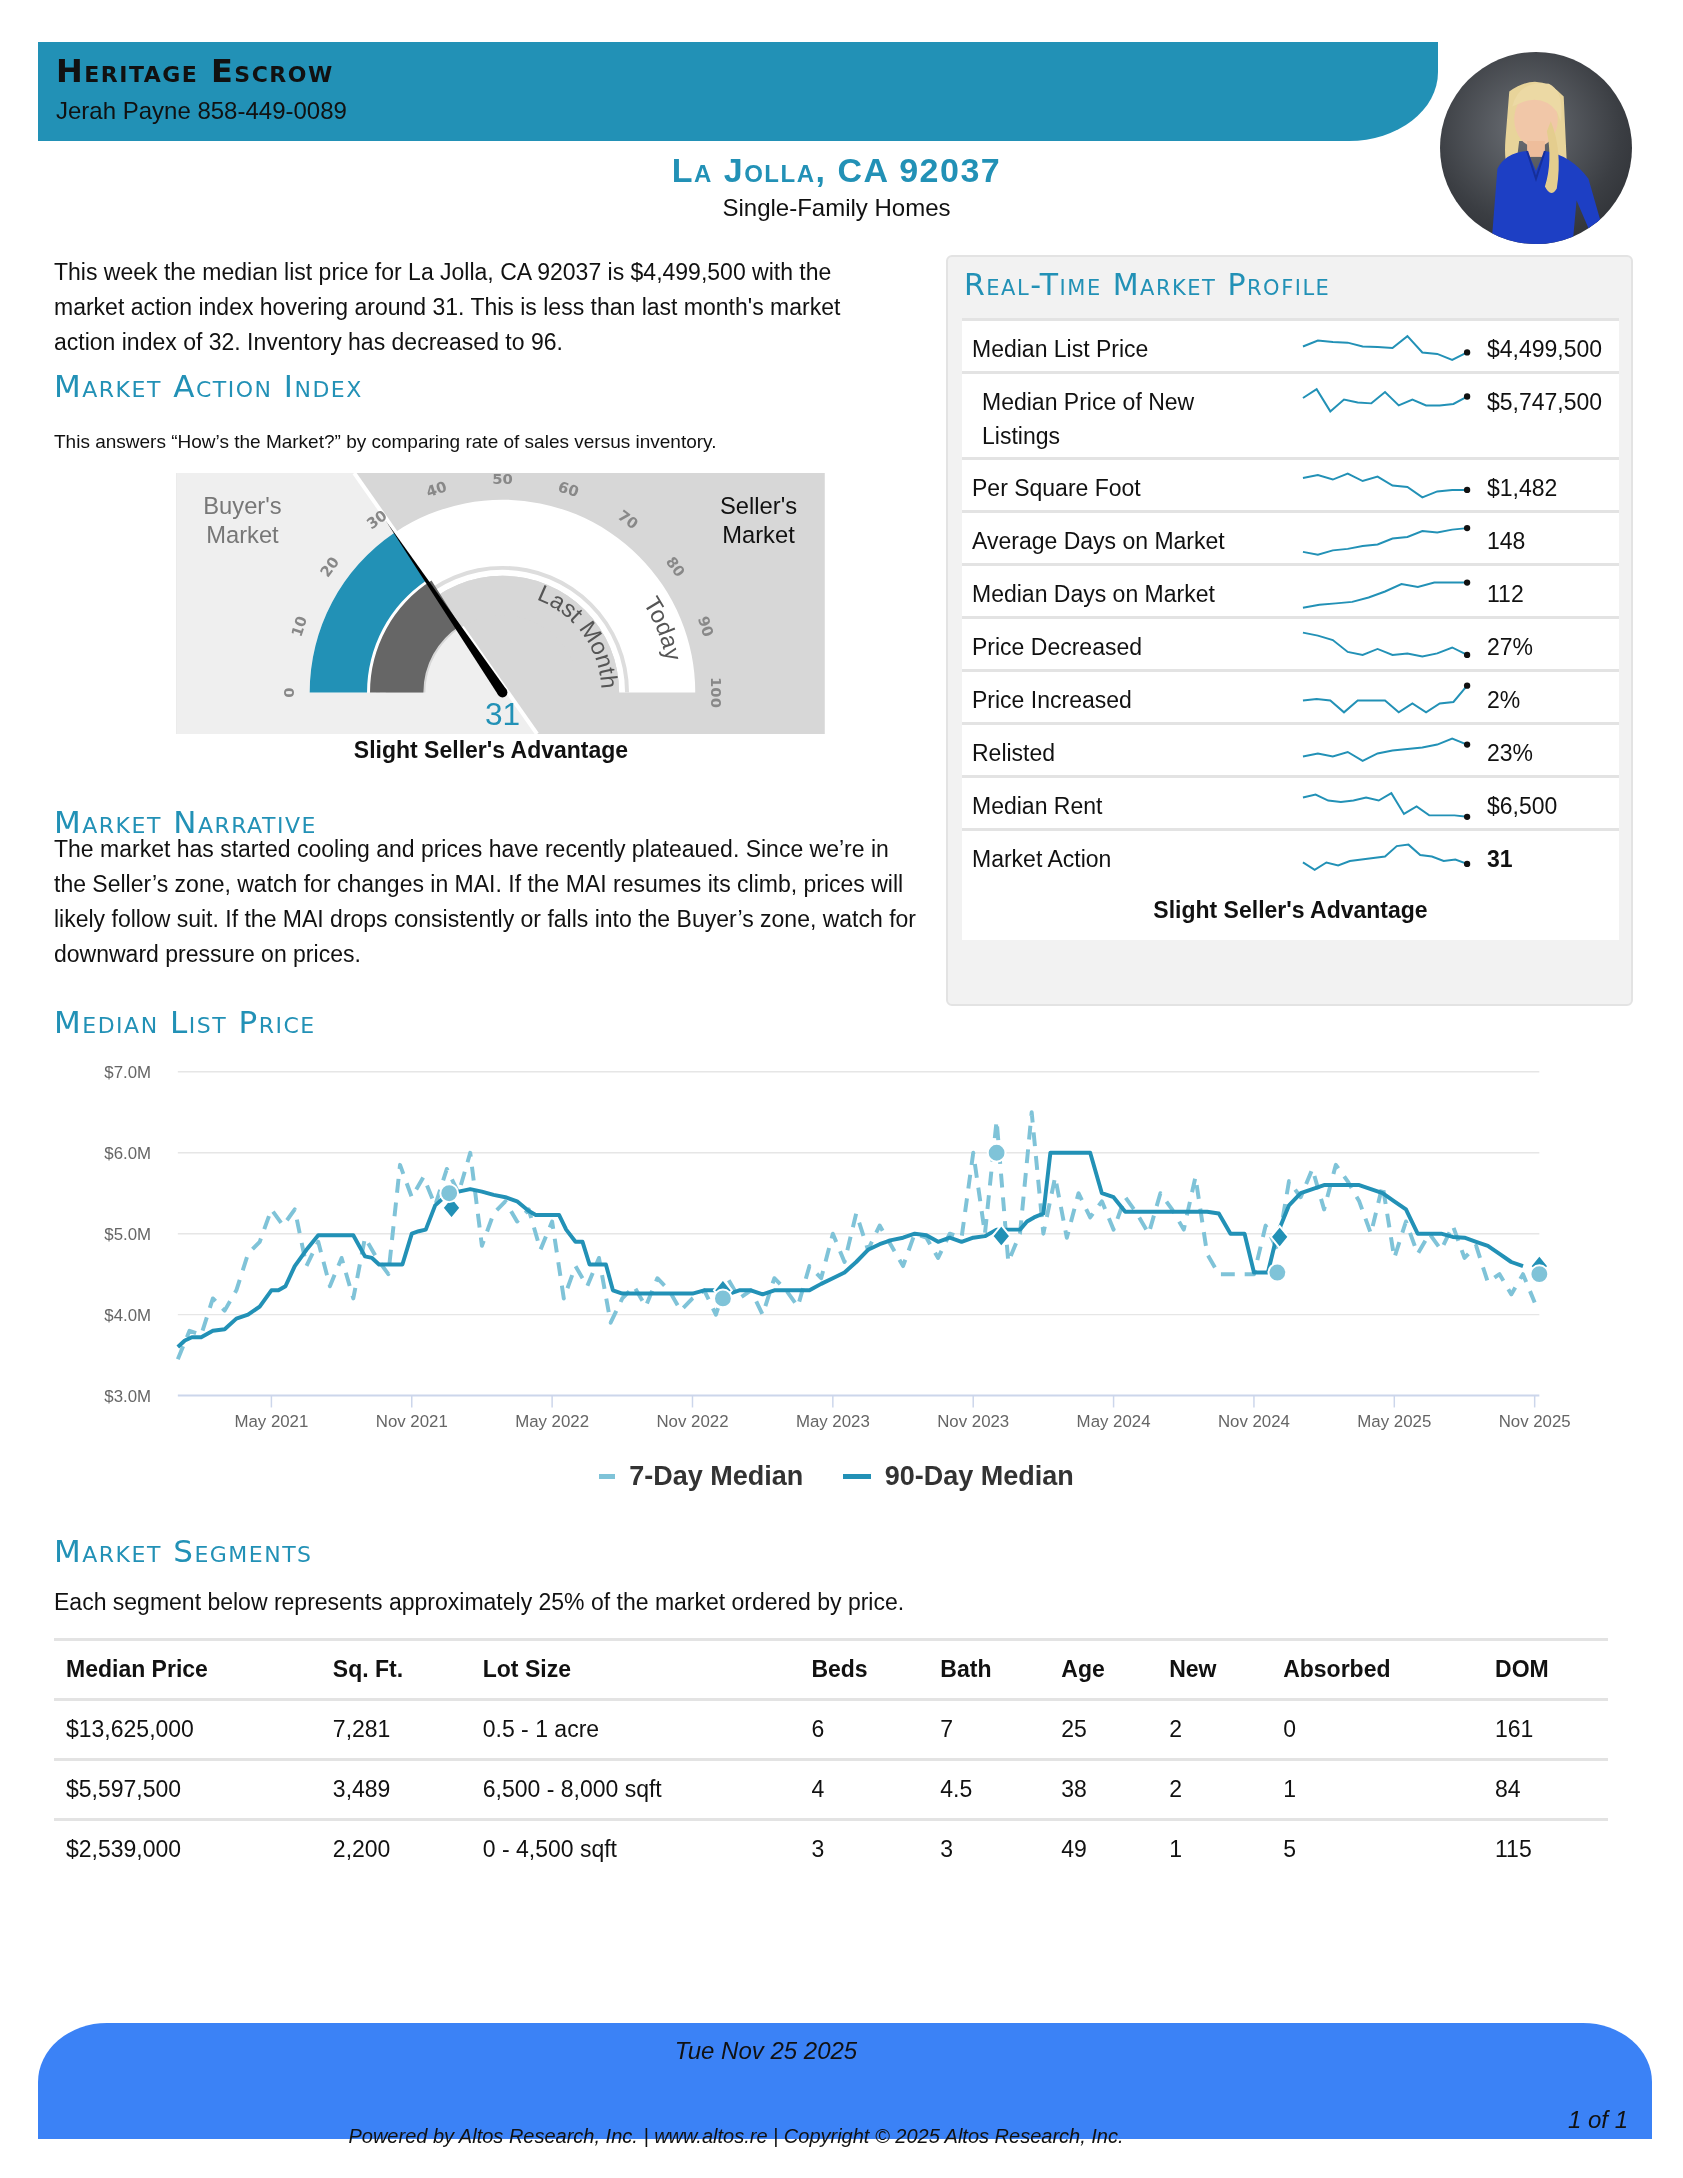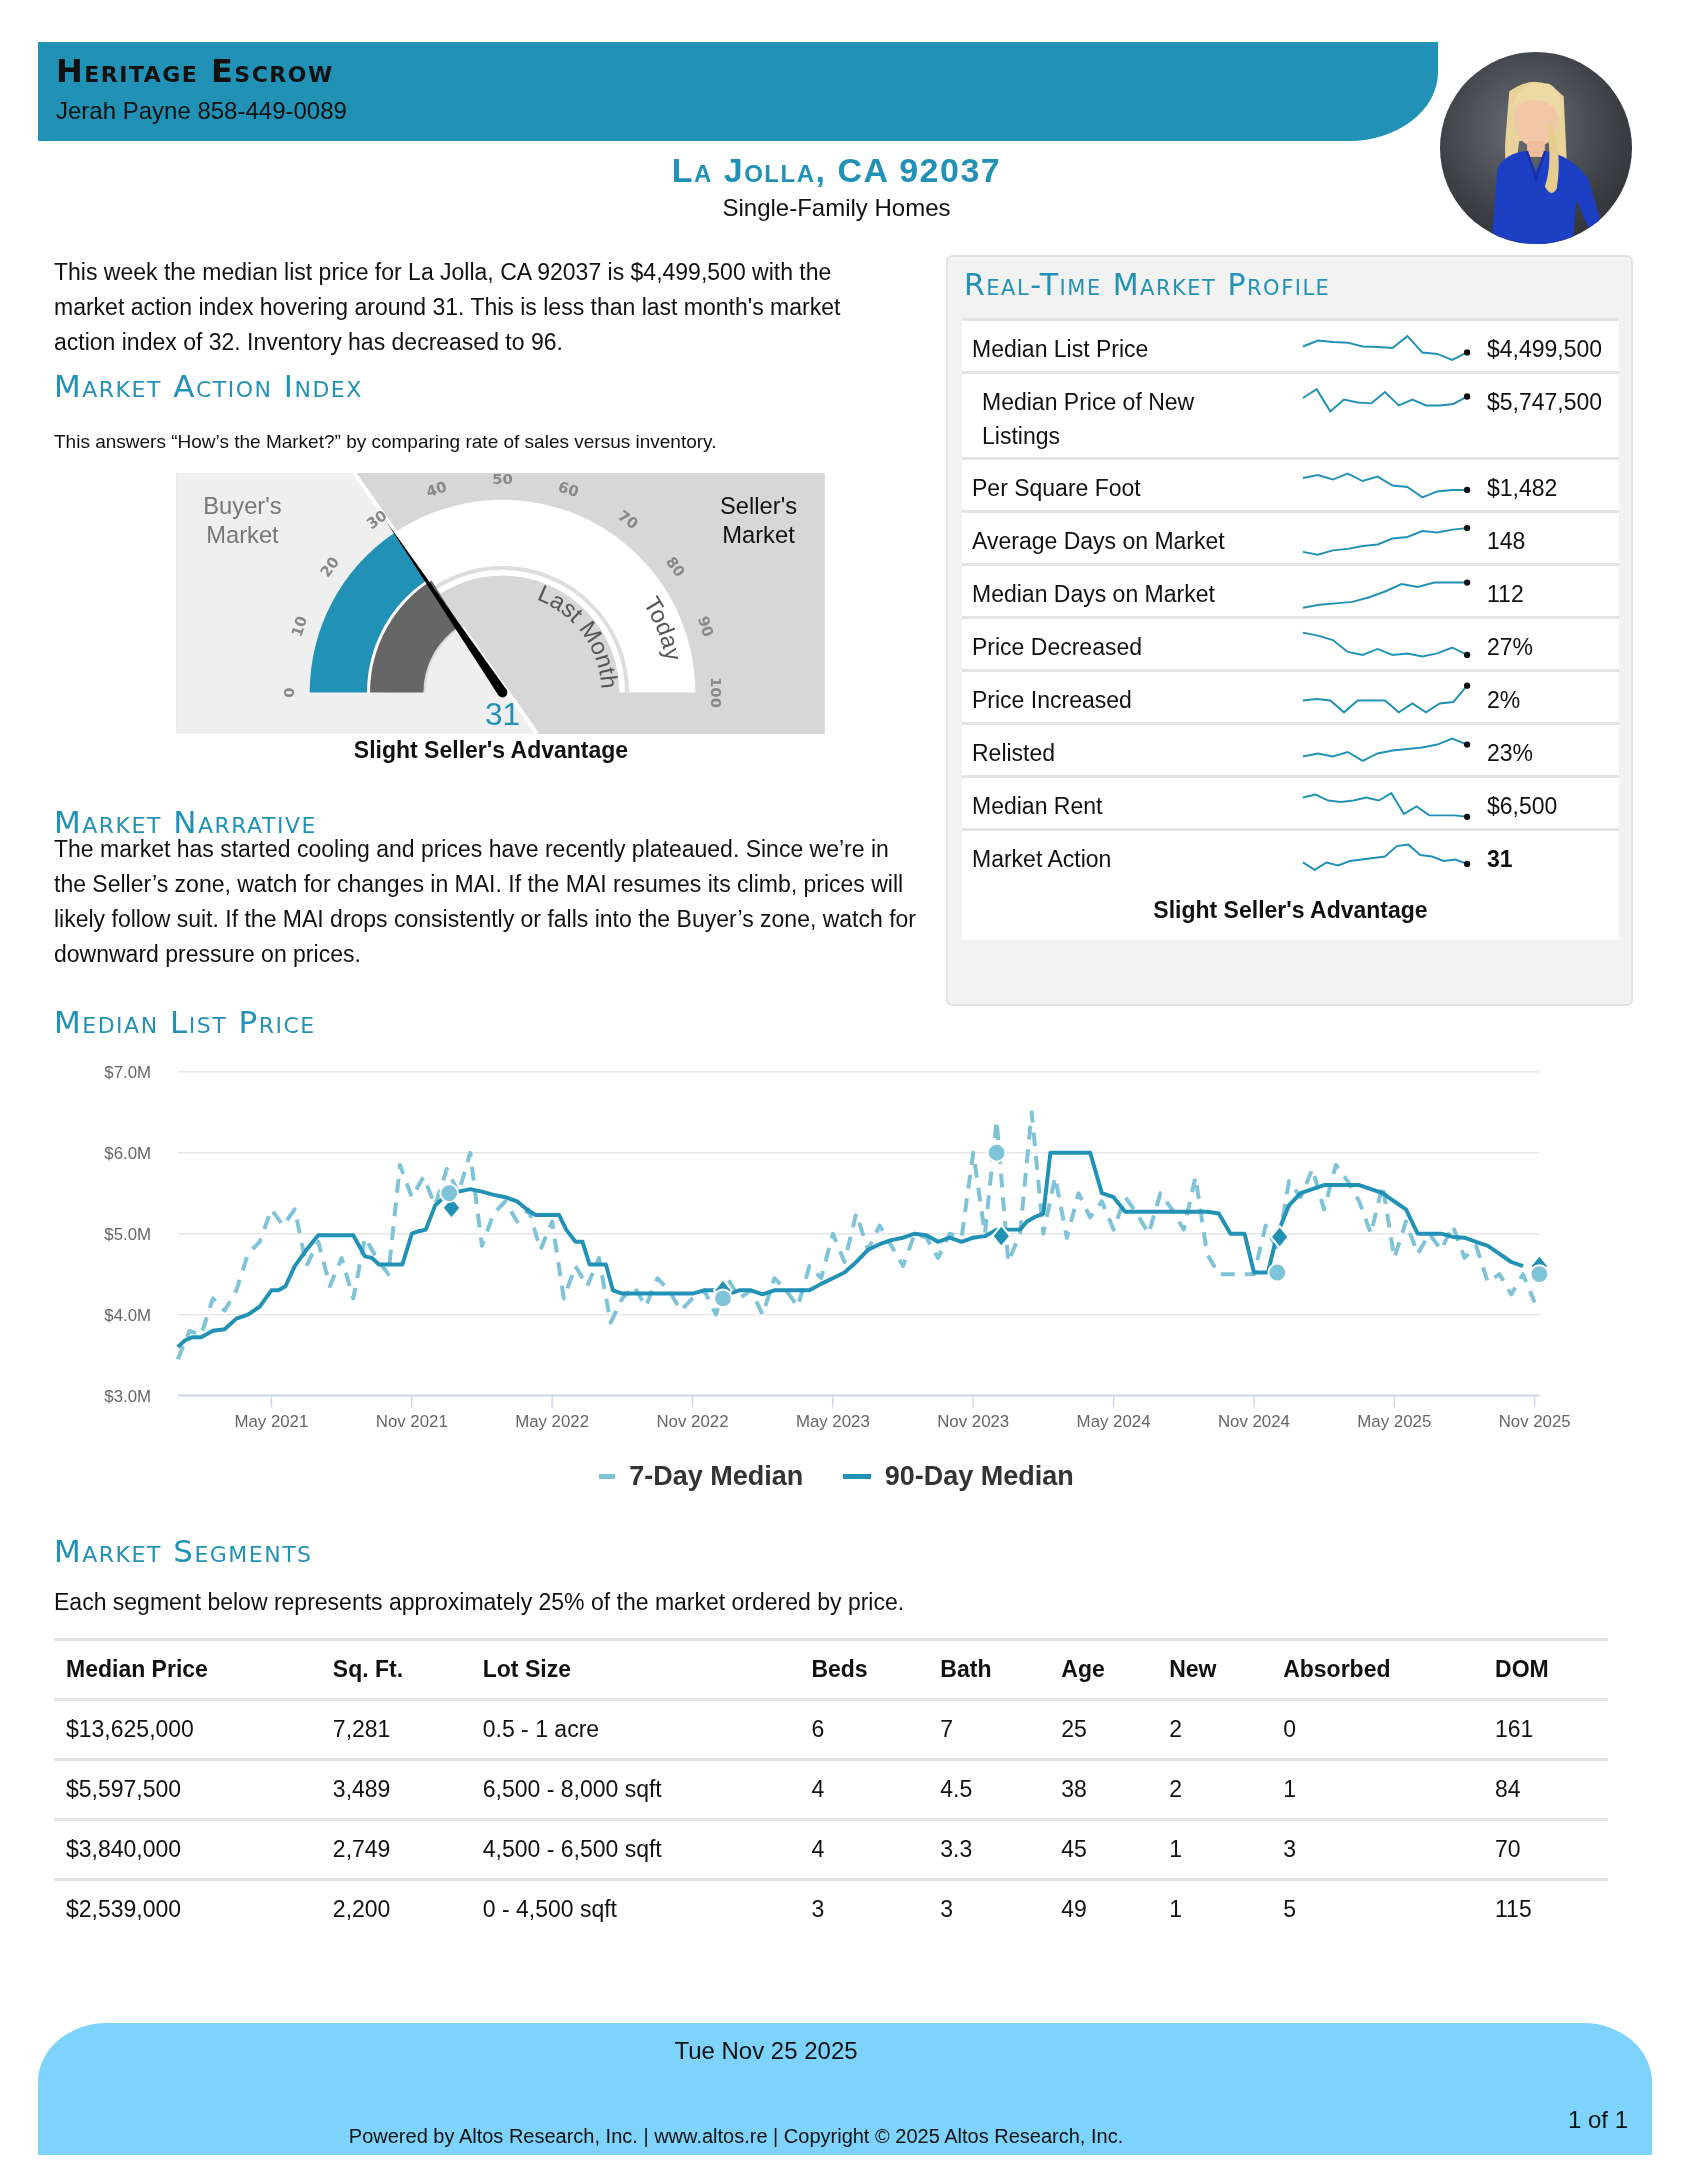--- a/index.html
+++ b/index.html
@@ -45,21 +45,21 @@
   .leg-item { display:inline-flex; align-items:center; margin:0 16px; }
   .leg-swatch { display:inline-block; height:5px; margin-right:14px; }
 
   #seg-h { left:54px; top:1533px; }
   #seg-desc { left:54px; top:1589px; font-size:23px; }
   #seg-table { left:54px; top:1638px; width:1554px; border-collapse:collapse; font-size:23px; }
   #seg-table th { text-align:left; font-weight:bold; padding:0 12px; height:57px; border-top:3px solid #e3e3e3; border-bottom:3px solid #e3e3e3; }
   #seg-table td { text-align:left; padding:0 12px; height:57px; border-bottom:3px solid #e3e3e3; }
   #seg-table tr:last-child td { border-bottom:none; }
 
-  #footer { left:38px; top:2023px; width:1614px; height:132px; background:#7dd3fc; border-radius:69px 69px 0 0 / 59px 59px 0 0; }
+  #footer { left:38px; top:2023px; width:1614px; height:116px; background:#3b82f6; border-radius:69px 69px 0 0 / 59px 59px 0 0;font-style:italic; }
   #footer-date { left:0; width:100%; top:14px; text-align:center; font-size:24px; color:#111; padding-right:158px; box-sizing:border-box; }
   #footer-powered { left:0; width:100%; top:86px; text-align:center; font-size:20px; color:#111; padding-right:218px; box-sizing:border-box;margin-top:16px; }
   #footer-page { right:24px; top:83px; font-size:24px; color:#111; }
 </style>
 </head>
 <body>
 
 <div id="header-bar" class="abs">
   <div id="company" class="abs">Heritage Escrow</div>
   <div id="agent" class="abs">Jerah Payne 858-449-0089</div>
@@ -327,31 +327,20 @@
         <td>3,489</td>
         <td>6,500 - 8,000 sqft</td>
         <td>4</td>
         <td>4.5</td>
         <td>38</td>
         <td>2</td>
         <td>1</td>
         <td>84</td>
       </tr>
       <tr>
-        <td>$3,840,000</td>
-        <td>2,749</td>
-        <td>4,500 - 6,500 sqft</td>
-        <td>4</td>
-        <td>3.3</td>
-        <td>45</td>
-        <td>1</td>
-        <td>3</td>
-        <td>70</td>
-      </tr>
-      <tr>
         <td>$2,539,000</td>
         <td>2,200</td>
         <td>0 - 4,500 sqft</td>
         <td>3</td>
         <td>3</td>
         <td>49</td>
         <td>1</td>
         <td>5</td>
         <td>115</td>
       </tr>

